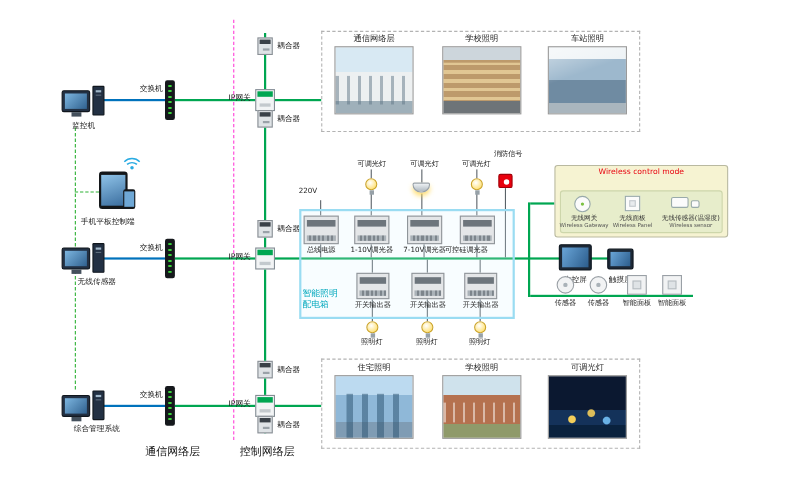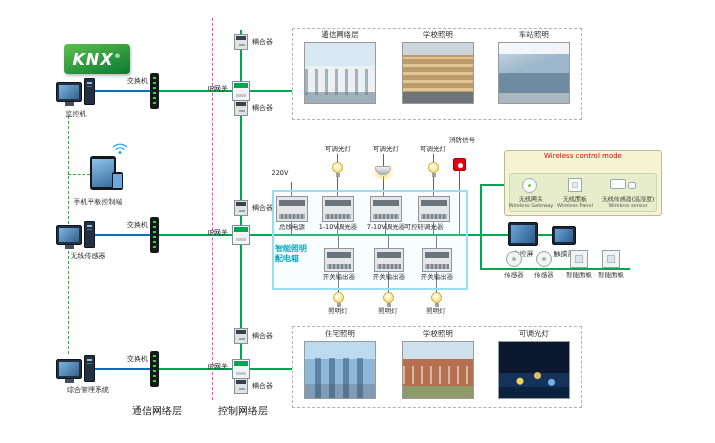--- a/index.html
+++ b/index.html
@@ -58,21 +58,21 @@
 
   .bulb{position:absolute;width:11px;height:11px;border-radius:50%;
        background:radial-gradient(circle at 40% 35%,#fff,#ffd84d);border:1px solid #caa32a}
   .bulb:after{content:"";position:absolute;left:3px;top:10px;width:4px;height:4px;background:#97a1a8}
   .dome{position:absolute;width:16px;height:9px;background:linear-gradient(#eef2f4,#aeb8bf);
        border:1px solid #98a0a6;border-radius:2px 2px 9px 9px;box-shadow:0 3px 5px rgba(255,214,77,.8)}
   .fire{position:absolute;width:13px;height:13px;background:#e8000d;border:1px solid #a00009;border-radius:2px}
   .fire:after{content:"";position:absolute;left:4px;top:4px;width:5px;height:5px;border-radius:50%;background:#fff}
 
   .distbox{position:absolute;left:272px;top:190px;width:196px;height:100px;border:2px solid #9adcf2;background:rgba(224,246,253,.22)}
-  .dtitle{position:absolute;left:275px;top:244px;width:40px;color:#00a8bd;font-size:8px;font-weight:bold;line-height:1.25;text-align:left}
+  .dtitle{position:absolute;left:275px;top:262px;width:40px;color:#00a8bd;font-size:8px;font-weight:normal;line-height:1.25;text-align:left}
   .dtitle span{display:block}
 
   .photo{position:absolute;width:72px;border:1px solid #9a9a9a}
   .photo-factory{background:repeating-linear-gradient(90deg,rgba(96,118,134,.5) 0 3px,transparent 3px 10px) 0 26px/100% 26px no-repeat,
        linear-gradient(#d8e9f3 0 38%,#edf0f1 38% 82%,#9fb0ba 82%)}
   .photo-mall{background:repeating-linear-gradient(0deg,rgba(255,235,180,.55) 0 3px,transparent 3px 8px) 0 14px/100% 34px no-repeat,
        linear-gradient(#cdd6dc 0 20%,#bd9a6b 20% 82%,#6e7478 82%)}
   .photo-station{background:linear-gradient(160deg,rgba(255,255,255,.5),transparent 40%),
        linear-gradient(#eef3f6 0 18%,#9db8cd 18% 50%,#6f8ba2 50% 84%,#aab6be 84%)}
   .photo-residential{background:repeating-linear-gradient(90deg,rgba(40,80,110,.5) 0 6px,transparent 6px 14px) 10px 16px/52px 40px no-repeat,
@@ -141,24 +141,20 @@
   <div class="stub" style="left:338px;top:236px;height:12px"></div>
   <div class="stub" style="left:388px;top:236px;height:12px"></div>
   <div class="stub" style="left:436px;top:236px;height:12px"></div>
   <div class="stub" style="left:338px;top:272px;height:20px"></div>
   <div class="stub" style="left:388px;top:272px;height:20px"></div>
   <div class="stub" style="left:436px;top:272px;height:20px"></div>
   <div class="stub" style="left:337px;top:154px;height:8px"></div>
   <div class="stub" style="left:383px;top:154px;height:12px"></div>
   <div class="stub" style="left:433px;top:154px;height:8px"></div>
 
-  <div class="knx">
-    <span>KNX</span>
-      <sup>®</sup>
-  </div>
 
   <div class="monitor" style="left:56px;top:82px">
       <div class="scr"></div>
     </div>
   <div class="tower" style="left:84px;top:78px"></div>
   <div class="lbl" style="left:40px;top:110px;width:72px">监控机</div>
 
   <svg style="position:absolute;left:112px;top:142px" width="16" height="13" viewBox="0 0 16 13">
     <path d="M1 5 A10 10 0 0 1 15 5" fill="none" stroke="#29abe2" stroke-width="1.4"></path>
     <path d="M3.5 7.5 A7 7 0 0 1 12.5 7.5" fill="none" stroke="#29abe2" stroke-width="1.4"></path>

